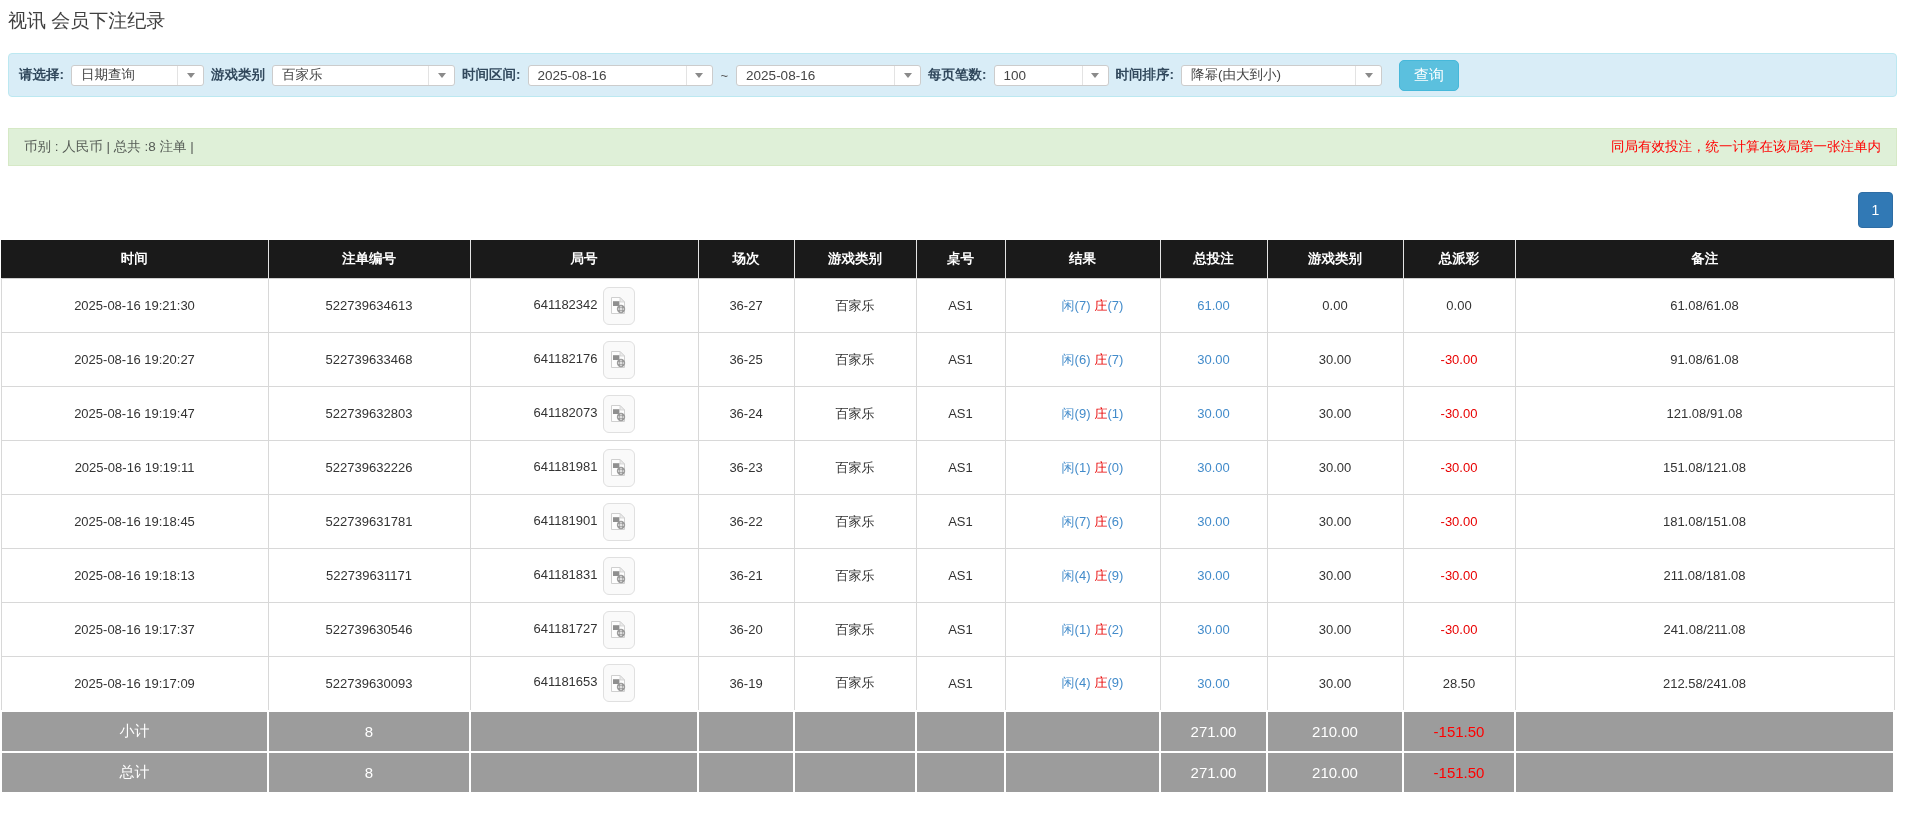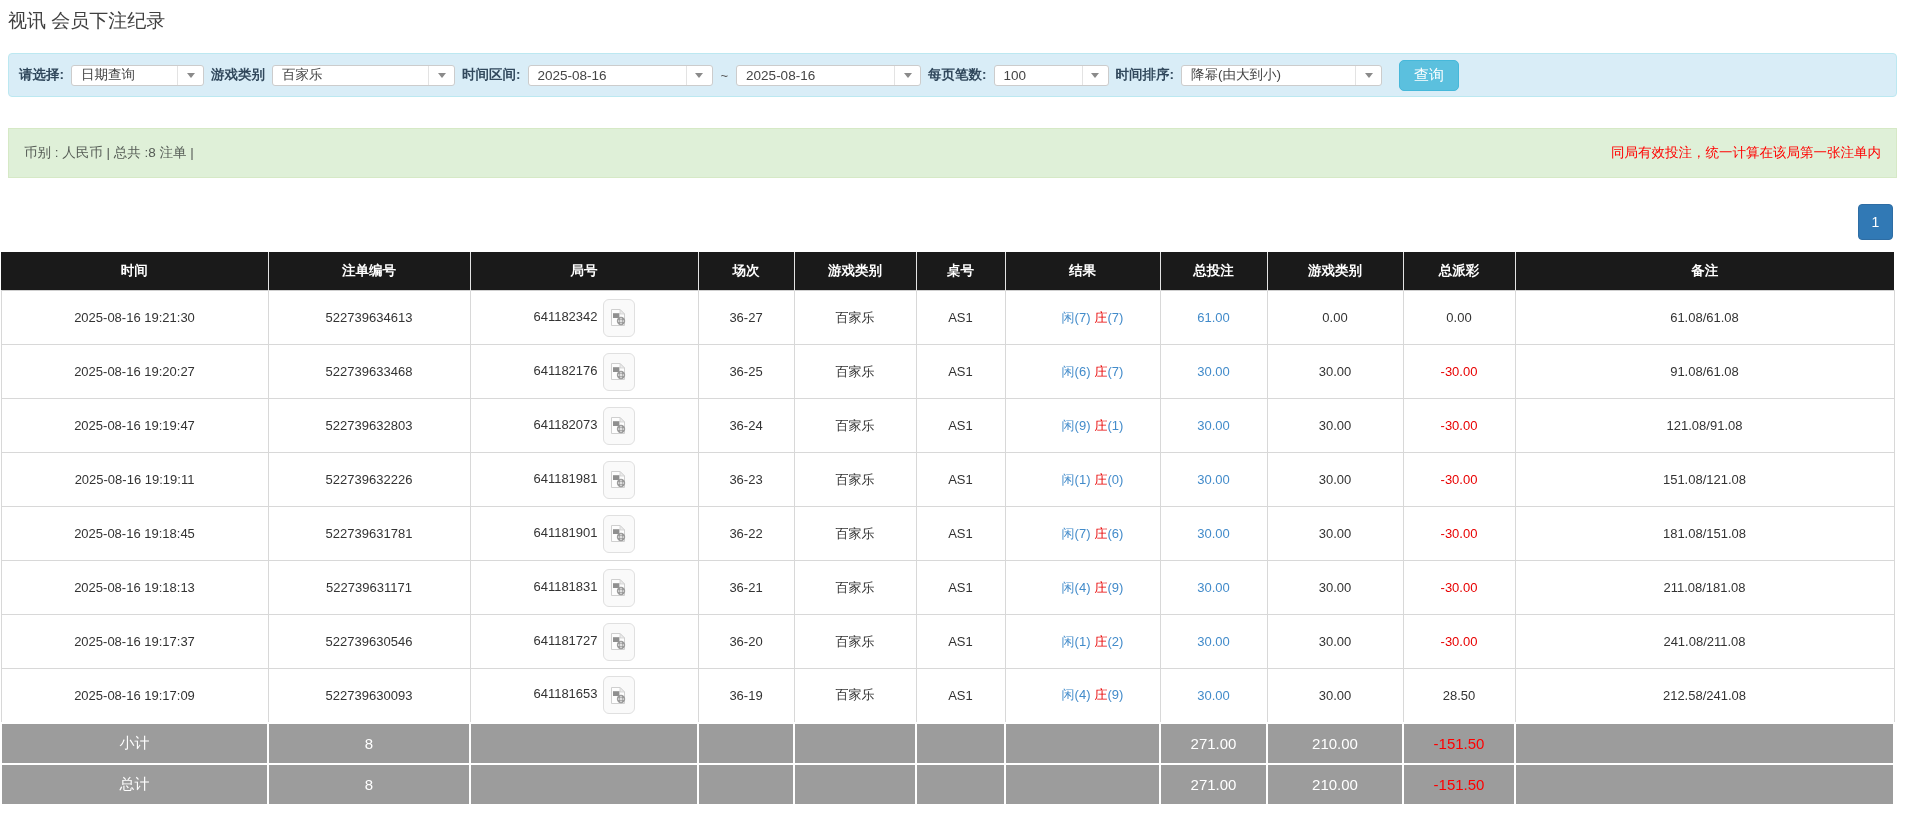--- a/index.html
+++ b/index.html
@@ -30,21 +30,21 @@
     display:block;width:0;height:0;border-left:4px solid transparent;
     border-right:4px solid transparent;border-top:5px solid #8a8a8a;
   }
   .range-sep{font-size:13px;color:#555;margin:0 1px;}
   .btn-search{
     height:31px;padding:0 14px;margin-left:10px;background:#5bc0de;border:1px solid #46b8da;
     border-radius:5px;color:#fff;font-size:15px;cursor:pointer;
   }
   
   .summary-bar{
-    margin:31px 8px 0 8px;height:50px;background:#dff0d8;border:1px solid #d6e9c6;
+    margin:31px 8px 0 8px;height:38px;background:#dff0d8;border:1px solid #d6e9c6;
     box-sizing:border-box;display:flex;align-items:center;justify-content:space-between;
     padding:0 15px;
   }
   .summary-left{font-size:13.5px;color:#555b55;}
   .summary-note{font-size:13.5px;color:#ff0000;}
   
   .pager{display:flex;justify-content:flex-end;margin-right:12px;}
   .pager-top{margin-top:26px;}
   .page-btn{
     width:35px;height:36px;background:#3179b5;border:1px solid #2e6da4;border-radius:4px;

